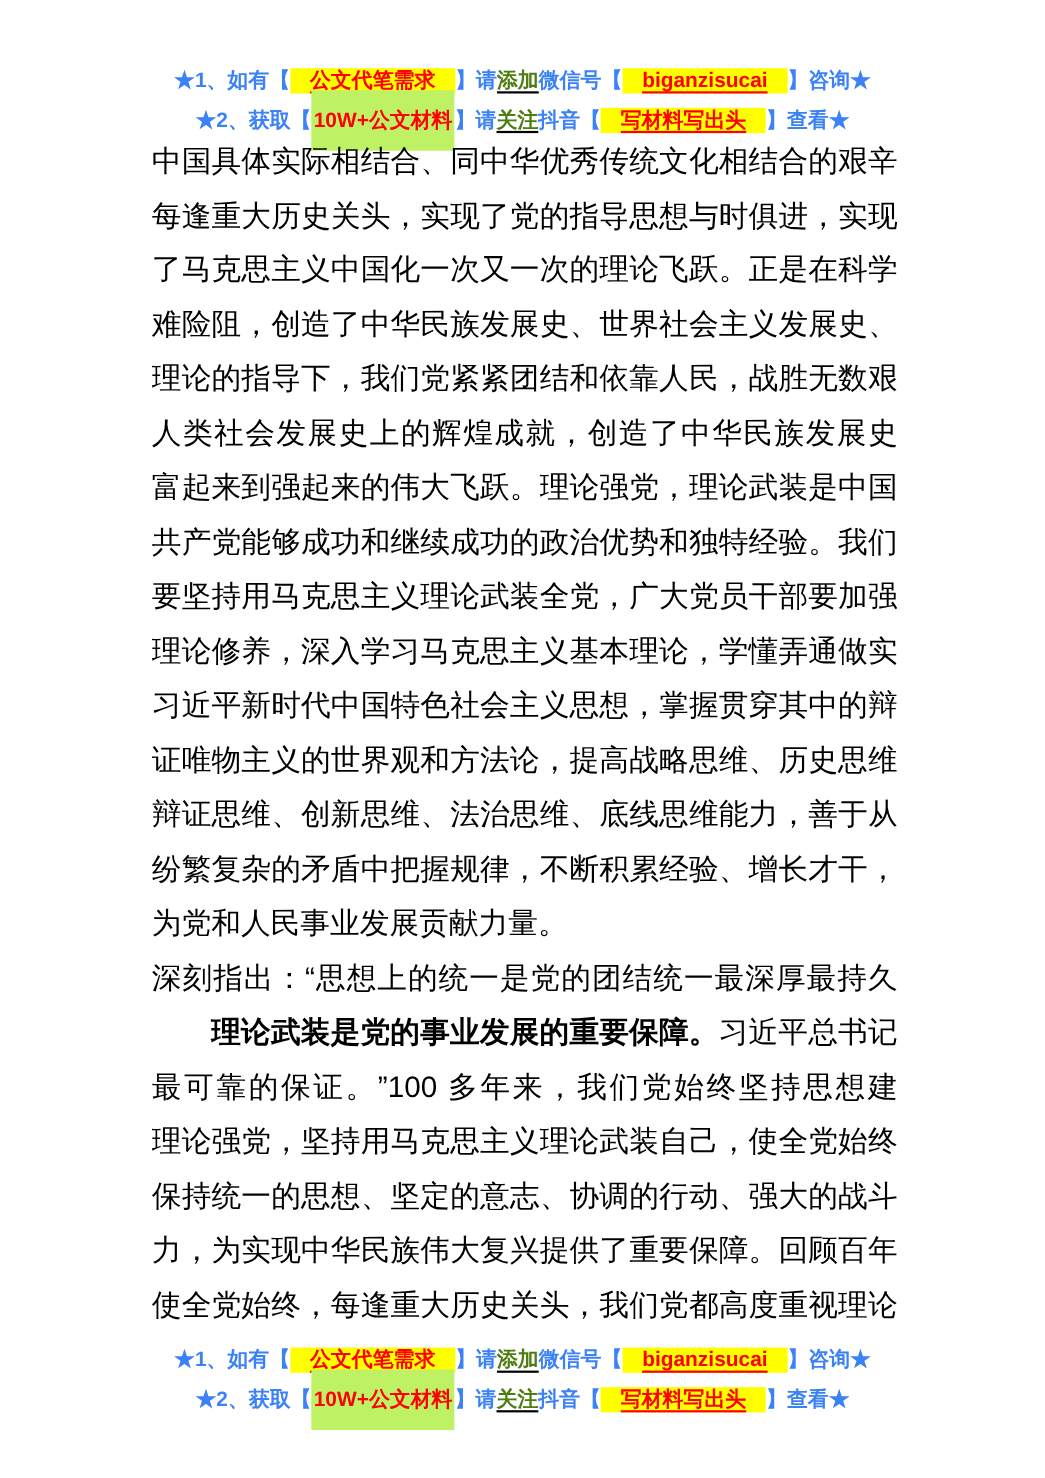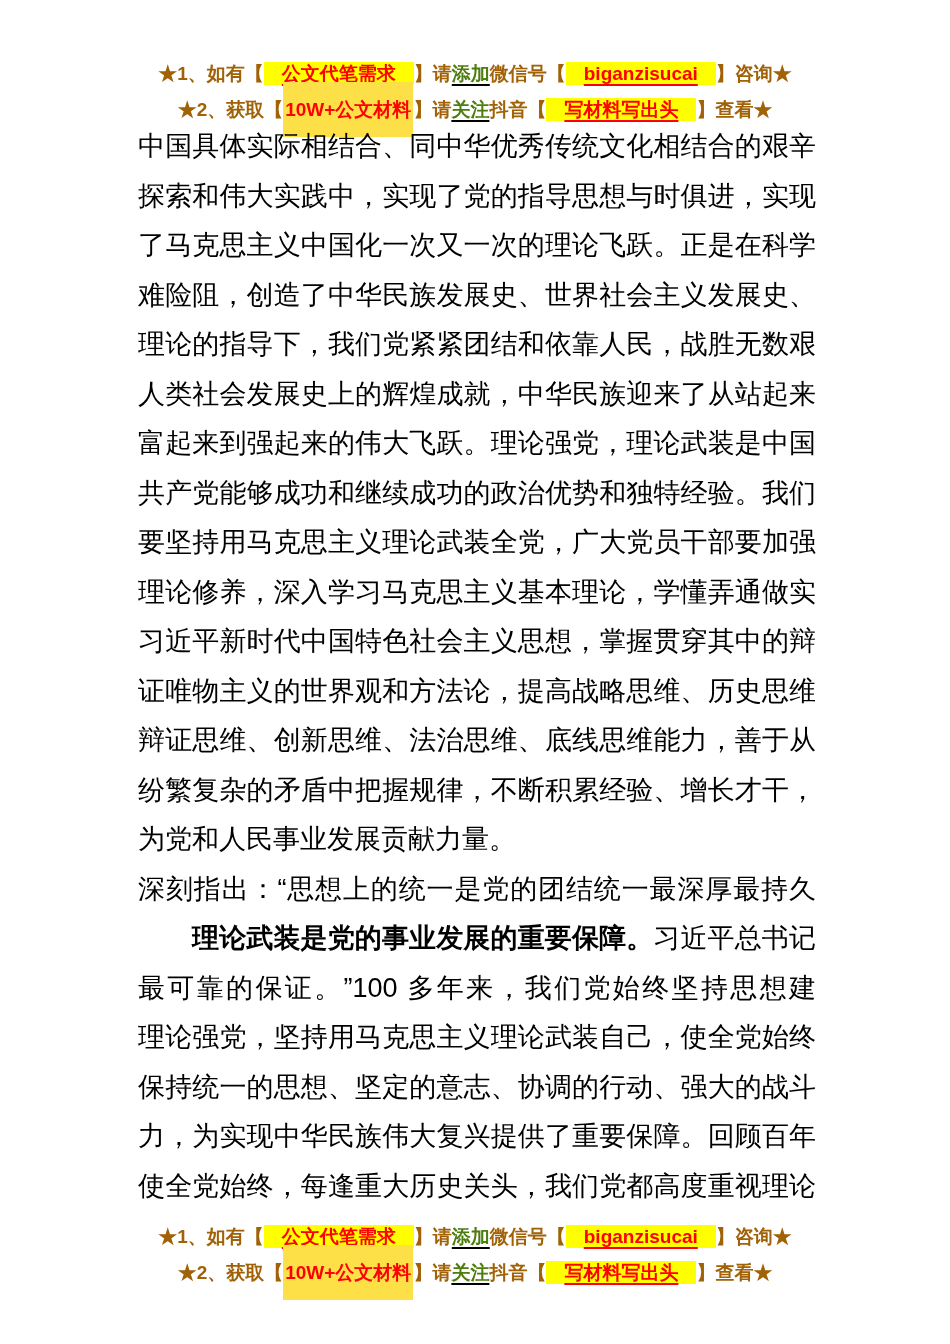--- a/index.html
+++ b/index.html
@@ -18,24 +18,24 @@
   .banner {
     text-align: center;
     font-weight: bold;
     font-size: 19px;
     line-height: 36px;
     color: #000000;
     white-space: nowrap;
   }
   .banner.header { padding-top: 56px; }
   .banner.footer { padding-top: 8px; }
-  .seg-p  { color: #a16207; }
+  .seg-p  { color: #3b82f6; }
   .seg-hl {
     color: #ff0000;
-    background: #fde047;
+    background: #bef264;
     padding: 17px 2px;
   }
   .seg-hlu {
     color: #ff0000;
     background: #ffff00;
     padding: 1px 18px;
     text-decoration: underline;
     text-decoration-color: #ff0000;
     text-decoration-thickness: 2px;
     text-underline-offset: 4px;
@@ -68,25 +68,25 @@
 </head>
 <body>
 
 <div class="page">
   <div class="banner header">
       <div class="banner-line"><span class="seg-p">★1、如有【</span><span class="seg-hlu">公文代笔需求</span><span class="seg-p">】请</span><span class="seg-u">添加</span><span class="seg-p">微信号【</span><span class="seg-hlu">biganzisucai</span><span class="seg-p">】咨询★</span></div>
       <div class="banner-line"><span class="seg-p">★2、获取【</span><span class="seg-hl">10W+公文材料</span><span class="seg-p">】请</span><span class="seg-u">关注</span><span class="seg-p">抖音【</span><span class="seg-hlu">写材料写出头</span><span class="seg-p">】查看★</span></div>
     </div>
   <div class="doc-body">
       <div class="body-line"><span>中国具体实际相结合、同中华优秀传统文化相结合的艰辛</span></div>
-      <div class="body-line"><span>探索和伟大实践中，实现了党的指导思想与时俱进，实现</span></div>
+      <div class="body-line"><span>每逢重大历史关头，实现了党的指导思想与时俱进，实现</span></div>
       <div class="body-line"><span>了马克思主义中国化一次又一次的理论飞跃。正是在科学</span></div>
       <div class="body-line"><span>难险阻，创造了中华民族发展史、世界社会主义发展史、</span></div>
       <div class="body-line"><span>理论的指导下，我们党紧紧团结和依靠人民，战胜无数艰</span></div>
-      <div class="body-line"><span>人类社会发展史上的辉煌成就，中华民族迎来了从站起来</span></div>
+      <div class="body-line"><span>人类社会发展史上的辉煌成就，创造了中华民族发展史</span></div>
       <div class="body-line"><span>富起来到强起来的伟大飞跃。理论强党，理论武装是中国</span></div>
       <div class="body-line"><span>共产党能够成功和继续成功的政治优势和独特经验。我们</span></div>
       <div class="body-line"><span>要坚持用马克思主义理论武装全党，广大党员干部要加强</span></div>
       <div class="body-line"><span>理论修养，深入学习马克思主义基本理论，学懂弄通做实</span></div>
       <div class="body-line"><span>习近平新时代中国特色社会主义思想，掌握贯穿其中的辩</span></div>
       <div class="body-line"><span>证唯物主义的世界观和方法论，提高战略思维、历史思维</span></div>
       <div class="body-line"><span>辩证思维、创新思维、法治思维、底线思维能力，善于从</span></div>
       <div class="body-line"><span>纷繁复杂的矛盾中把握规律，不断积累经验、增长才干，</span></div>
       <div class="body-line no-justify"><span>为党和人民事业发展贡献力量。</span></div>
       <div class="body-line"><span>深刻指出：“思想上的统一是党的团结统一最深厚最持久</span></div>

